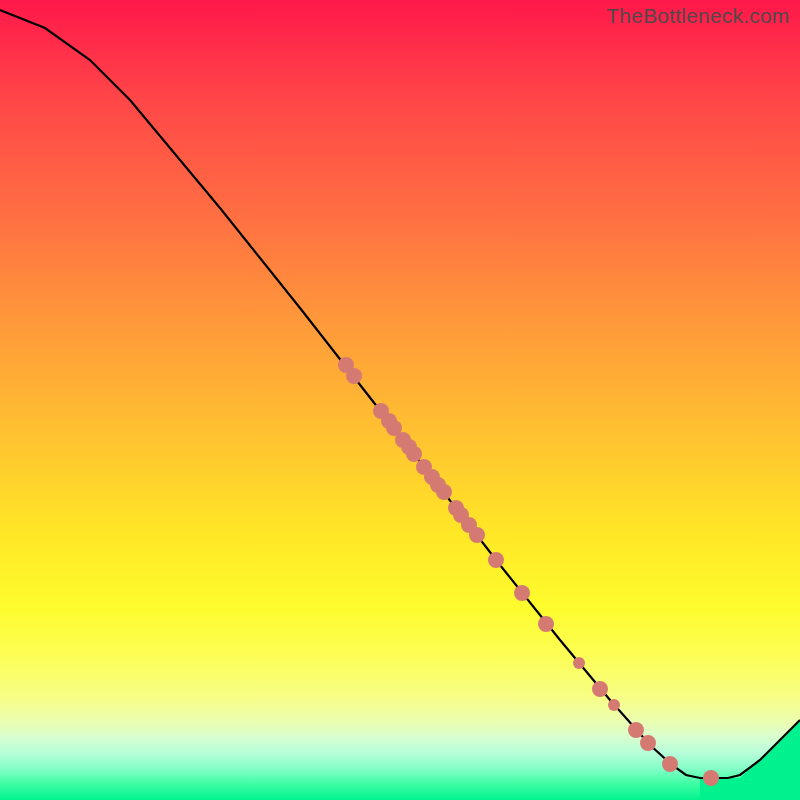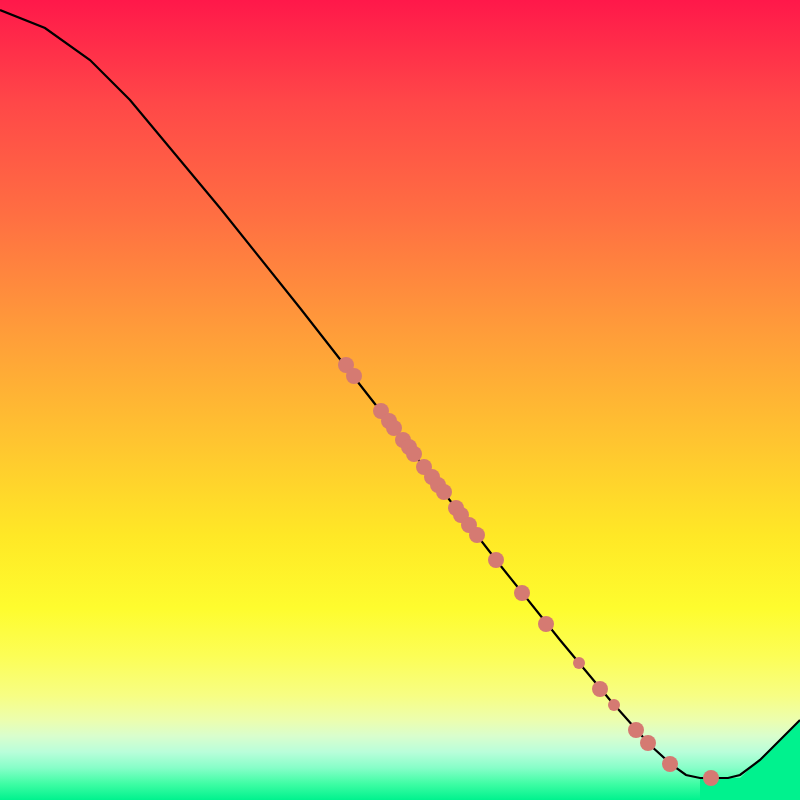--- a/index.html
+++ b/index.html
@@ -65,20 +65,21 @@
     fill: #d57a72;
     stroke: none;
   }
 </style>
 </head>
 <body>
 
 <div class="chart-wrap">
   <div class="gradient-bg"></div>
 
+  <div class="watermark">TheBottleneck.com</div>
 
   <svg class="plot" viewBox="0 0 800 800">
     <polygon class="triangle-fill" points="700,778 740,778 800,720 800,800 700,800"></polygon>
     <path id="curve-path" class="curve" d="M 0 10 L 45 28 L 90 60 L 130 100 L 170 148 L 220 208 L 300 308 L 400 436 L 500 565 L 560 640 L 610 700 L 650 745 L 672 765 L 686 775 L 700 778 L 728 778 L 740 775 L 760 760 L 800 720"></path>
     <g id="points-group">
         <circle cx="346" cy="365" r="8" class="pt"></circle>
         <circle cx="354" cy="376" r="8" class="pt"></circle>
         <circle cx="381" cy="411" r="8" class="pt"></circle>
         <circle cx="389" cy="421" r="8" class="pt"></circle>
         <circle cx="394" cy="428" r="8" class="pt"></circle>

